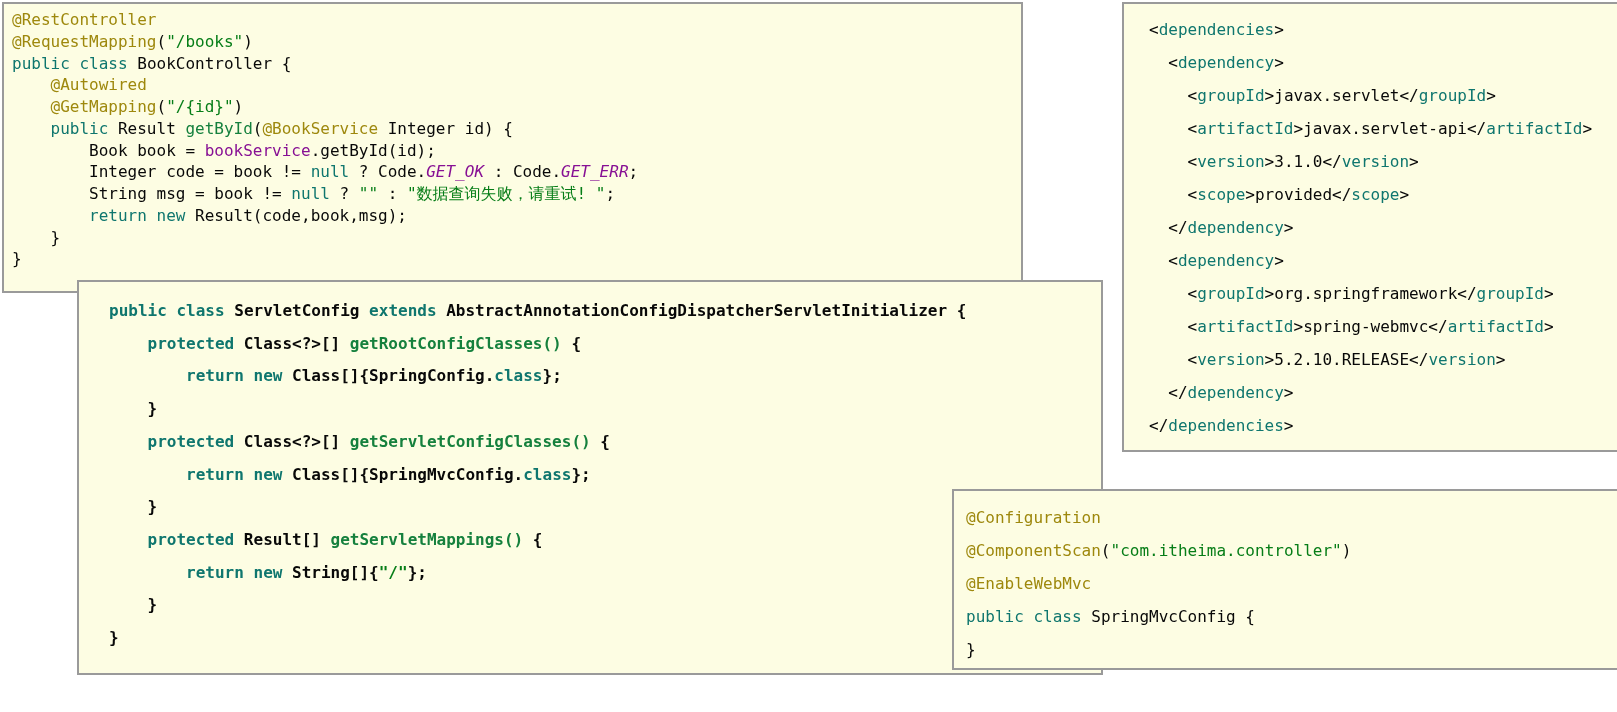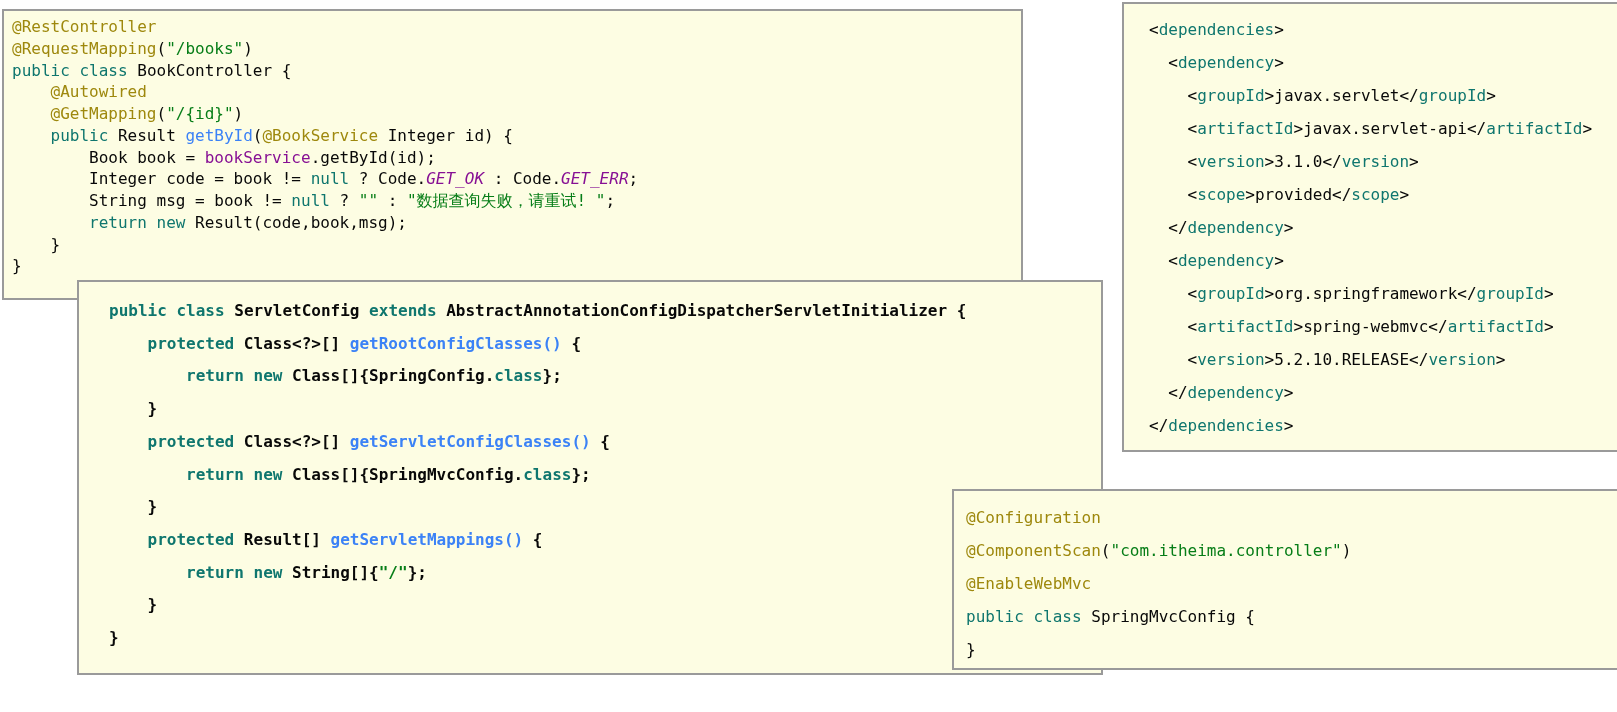--- a/index.html
+++ b/index.html
@@ -19,24 +19,24 @@
     color:#080808;
     overflow:hidden;
   }
   .line{white-space:pre;}
   .tok-p{color:#080808;}
   .tok-k{color:#0f766e;}
   .tok-a{color:#9E880D;}
   .tok-s{color:#067D17;}
   .tok-v{color:#871094;}
   .tok-c{color:#871094;font-style:italic;}
-  .tok-m{color:#3b82f6;}
+  .tok-m{color:#15803d;}
 
   #panel-bookcontroller{
-    left:2px;top:9px;width:1021px;height:291px;
+    left:2px;top:2px;width:1021px;height:291px;
     padding:5px 8px;line-height:21.75px;z-index:1;
   }
   #panel-servletconfig{
     left:77px;top:280px;width:1026px;height:395px;
     padding:13px 30px;line-height:32.7px;z-index:2;font-weight:bold;
   }
   #panel-dependencies{
     left:1122px;top:2px;width:520px;height:450px;
     padding:9px 8px 9px 25px;line-height:33px;z-index:1;
   }

